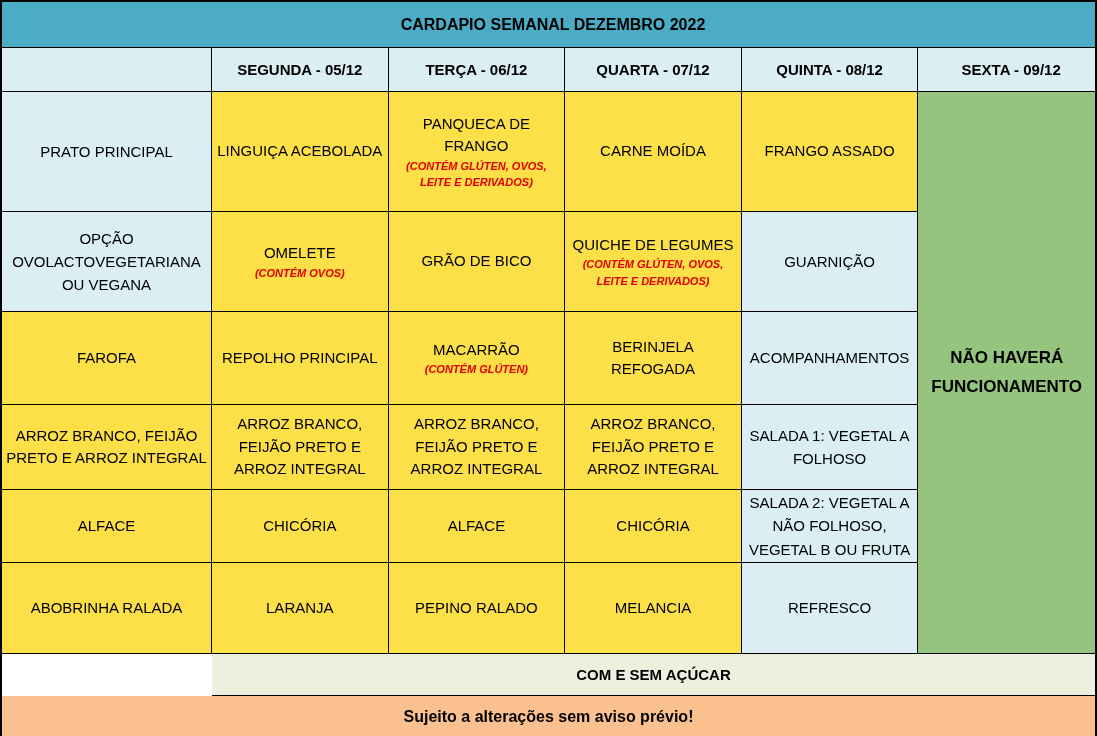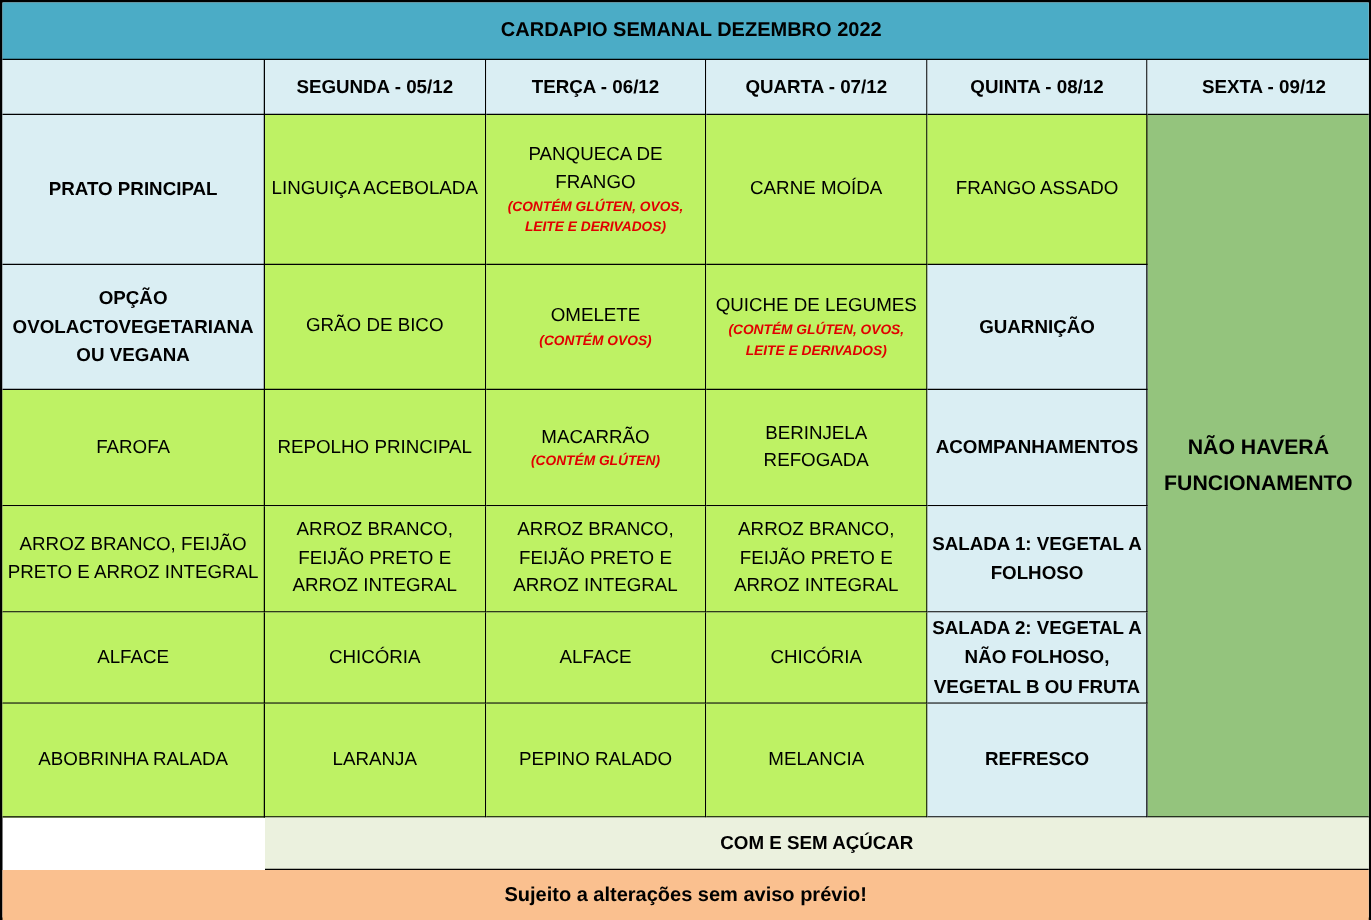--- a/index.html
+++ b/index.html
@@ -31,24 +31,24 @@
     grid-column: 1 / -1;
     background: var(--c-teal);
     font-weight: bold; font-size: 16px;
   }
   .col-header {
     background: var(--c-light-blue);
     font-weight: bold; font-size: 15px;
   }
   .row-label {
     background: var(--c-light-blue);
-    font-weight: bold; font-size: 15px;
+    font-weight: normal; font-size: 15px;
     line-height: 1.55;
   }
-  .data-cell { font-size: 15px; line-height: 1.5; background: #bef264; }
+  .data-cell { font-size: 15px; line-height: 1.5; background: #fde047; }
   .dish { display: block; }
   .allergen {
     display: block;
     color: var(--c-red);
     font-weight: bold; font-style: italic;
     font-size: 11px; line-height: 1.5;
   }
   .friday-cell {
     grid-column: 6; grid-row: 3 / 9;
     background: var(--c-green);
@@ -94,25 +94,25 @@
   </div>
   <div class="cell data-cell">
     <span class="dish">CARNE MOÍDA</span>
   </div>
   <div class="cell data-cell">
     <span class="dish">FRANGO ASSADO</span>
   </div>
 
   <div class="cell row-label">OPÇÃO OVOLACTOVEGETARIANA OU VEGANA</div>
   <div class="cell data-cell">
-    <span class="dish">GRÃO DE BICO</span>
+    <span class="dish">OMELETE</span>
+    <span class="allergen">(CONTÉM OVOS)</span>
   </div>
   <div class="cell data-cell">
-    <span class="dish">OMELETE</span>
-    <span class="allergen">(CONTÉM OVOS)</span>
+    <span class="dish">GRÃO DE BICO</span>
   </div>
   <div class="cell data-cell">
     <span class="dish">QUICHE DE LEGUMES</span>
     <span class="allergen">(CONTÉM GLÚTEN, OVOS, LEITE E DERIVADOS)</span>
   </div>
 
   <div class="cell row-label">GUARNIÇÃO</div>
   <div class="cell data-cell">
     <span class="dish">FAROFA</span>
   </div>

